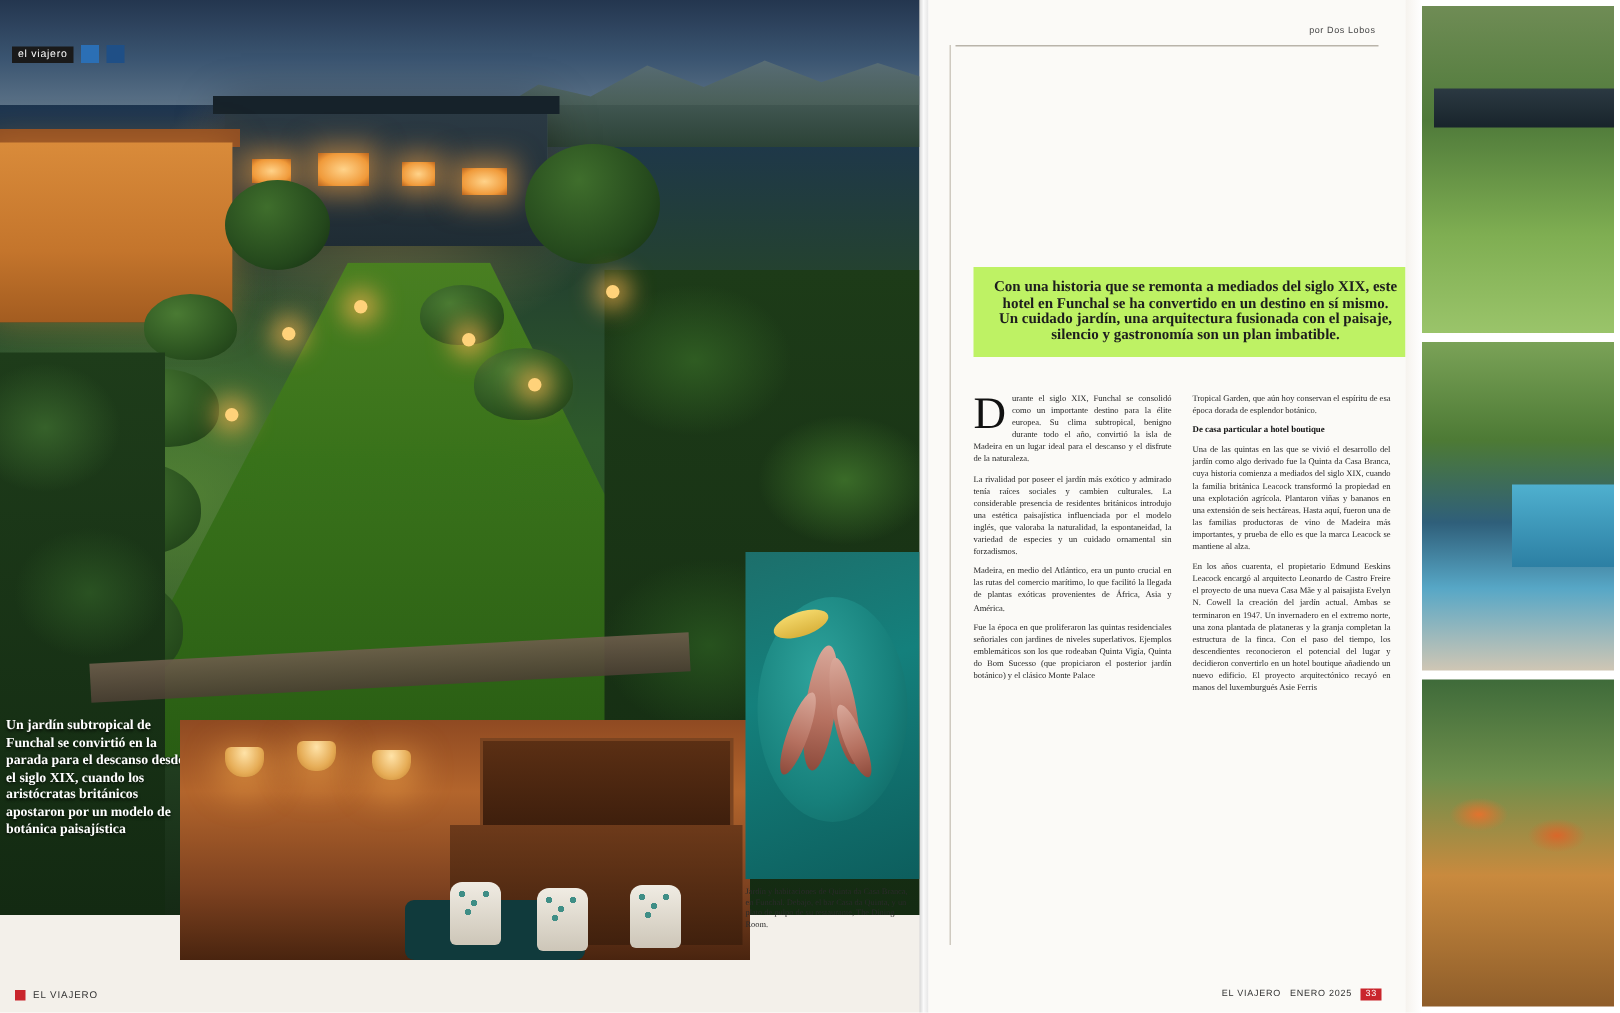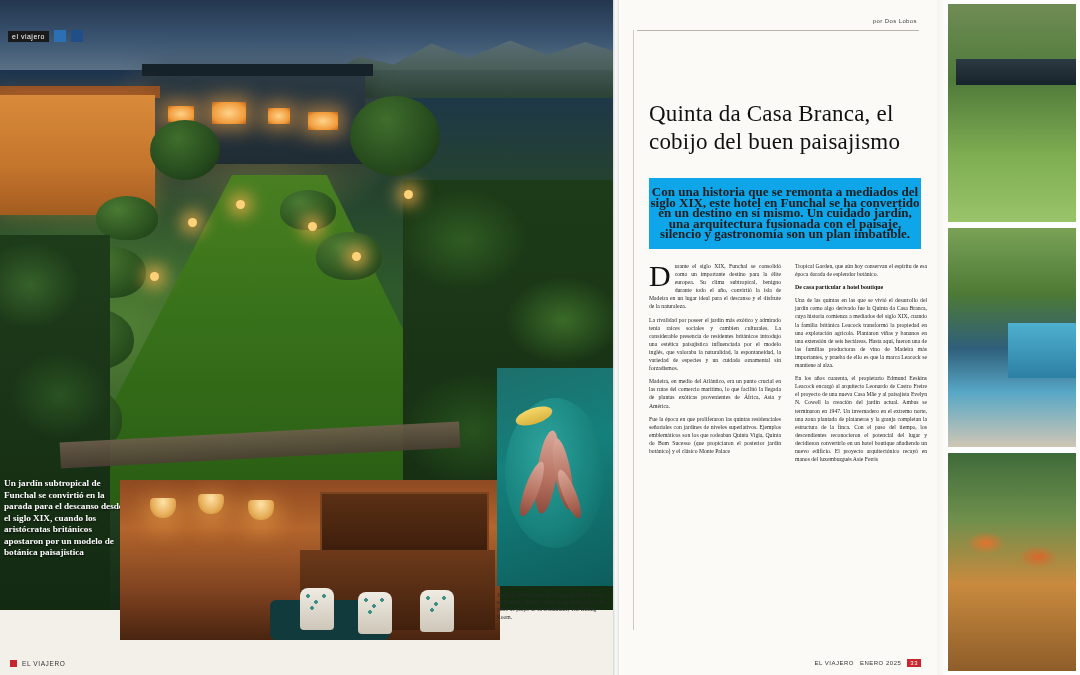--- a/index.html
+++ b/index.html
@@ -304,23 +304,23 @@
     font-family: "Liberation Serif", serif;
     font-size: 23px;
     line-height: 28px;
     color: #111;
     letter-spacing: .2px;
   }
   .standfirst {
     position: absolute;
     left: 30px; top: 178px;
     width: 272px;
-    background: #0ea5e9;
-    padding: 9px 0;
-    font-size: 13px;
+    background: #bef264;
+    padding: 9px 12px;
+    font-size: 10px;
     line-height: 10.5px;
     text-align: center;
     font-weight: bold;
     color: #1d1d1d;
   }
   .cols {
     position: absolute;
     left: 30px; top: 262px;
     width: 278px;
     height: 380px;
@@ -497,24 +497,20 @@
     </div>
   </div>
 
   <div class="gutter"></div>
 
   <div class="page-right">
     <div class="rule-top"></div>
     <div class="vrule"></div>
     <div class="byline">por Dos Lobos</div>
 
-    <div class="headline">
-      <div>Quinta da Casa Branca, el</div>
-      <div>cobijo del buen paisajismo</div>
-    </div>
 
     <div class="standfirst">Con una historia que se remonta a mediados del siglo XIX, este hotel en Funchal se ha convertido en un destino en sí mismo. Un cuidado jardín, una arquitectura fusionada con el paisaje, silencio y gastronomía son un plan imbatible.</div>
 
     <div class="cols">
       <div class="col">
         <p><span class="dropcap">D</span><span>urante el siglo XIX, Funchal se consolidó como un importante destino para la élite europea. Su clima subtropical, benigno durante todo el año, convirtió la isla de Madeira en un lugar ideal para el descanso y el disfrute de la naturaleza.</span></p>
         <p>La rivalidad por poseer el jardín más exótico y admirado tenía raíces sociales y cambien culturales. La considerable presencia de residentes británicos introdujo una estética paisajística influenciada por el modelo inglés, que valoraba la naturalidad, la espontaneidad, la variedad de especies y un cuidado ornamental sin forzadismos.</p>
         <p>Madeira, en medio del Atlántico, era un punto crucial en las rutas del comercio marítimo, lo que facilitó la llegada de plantas exóticas provenientes de África, Asia y América.</p>
         <p>Fue la época en que proliferaron las quintas residenciales señoriales con jardines de niveles superlativos. Ejemplos emblemáticos son los que rodeaban Quinta Vigía, Quinta do Bom Sucesso (que propiciaron el posterior jardín botánico) y el clásico Monte Palace</p>
       </div>

